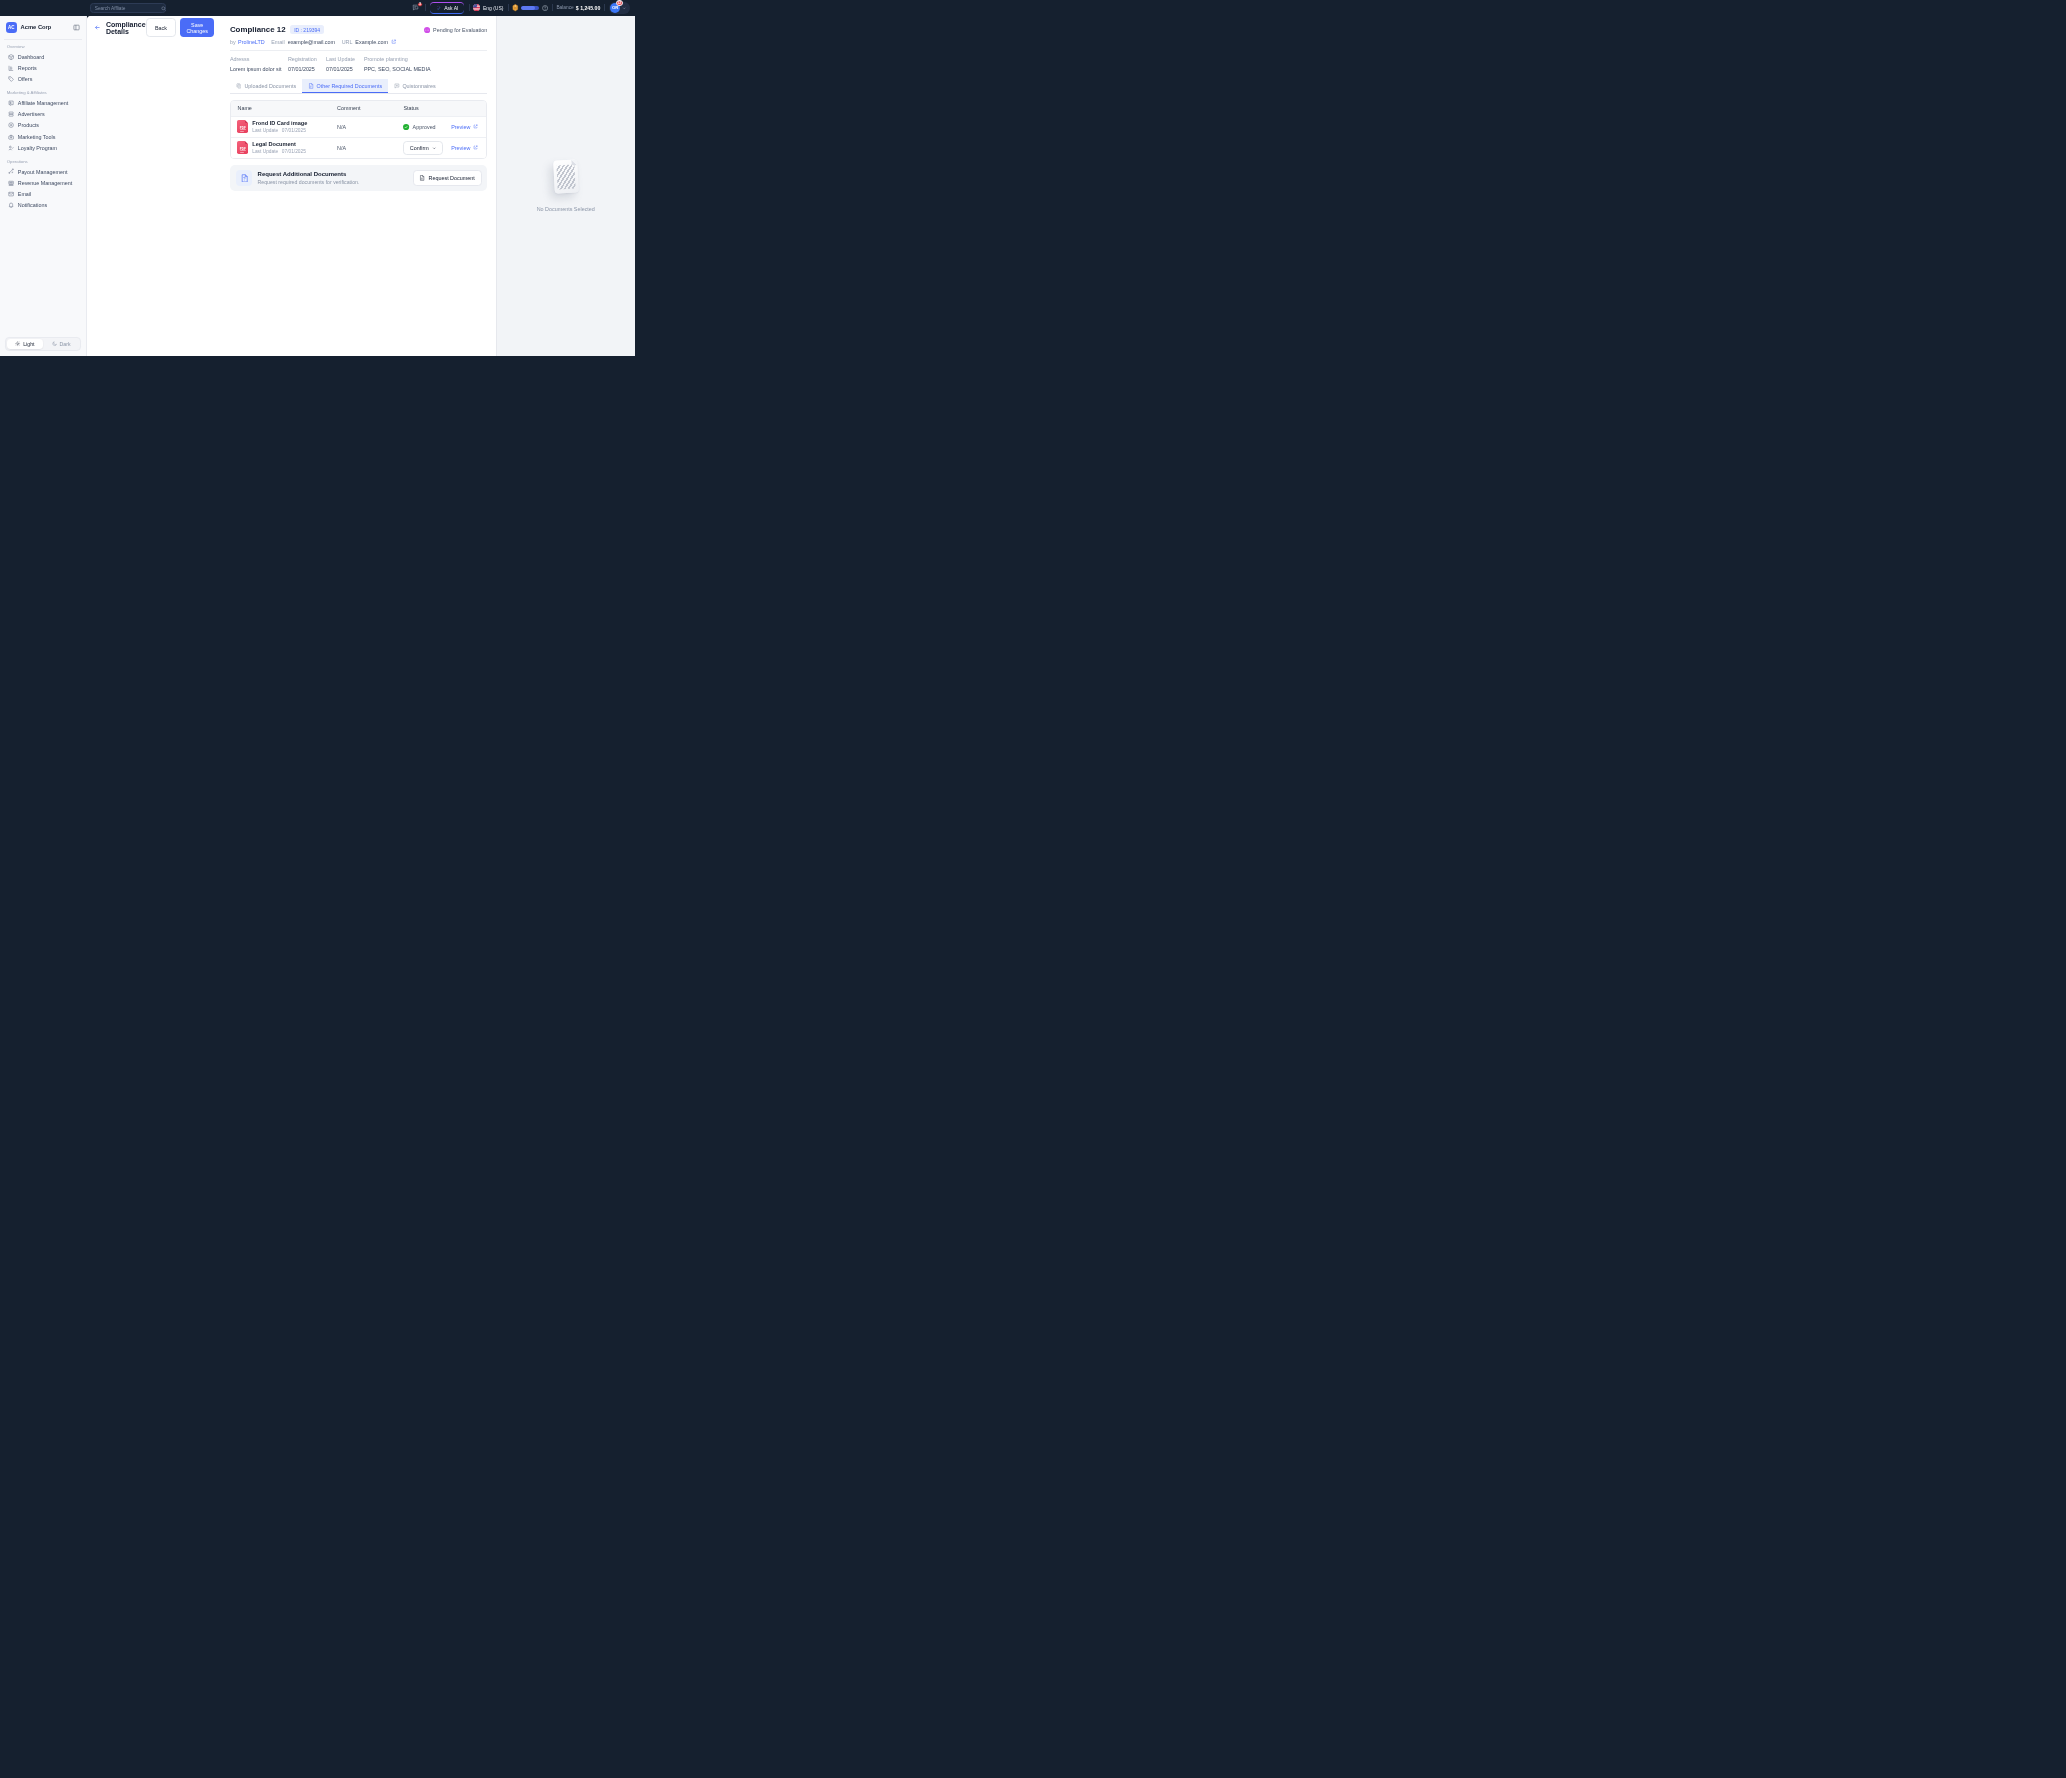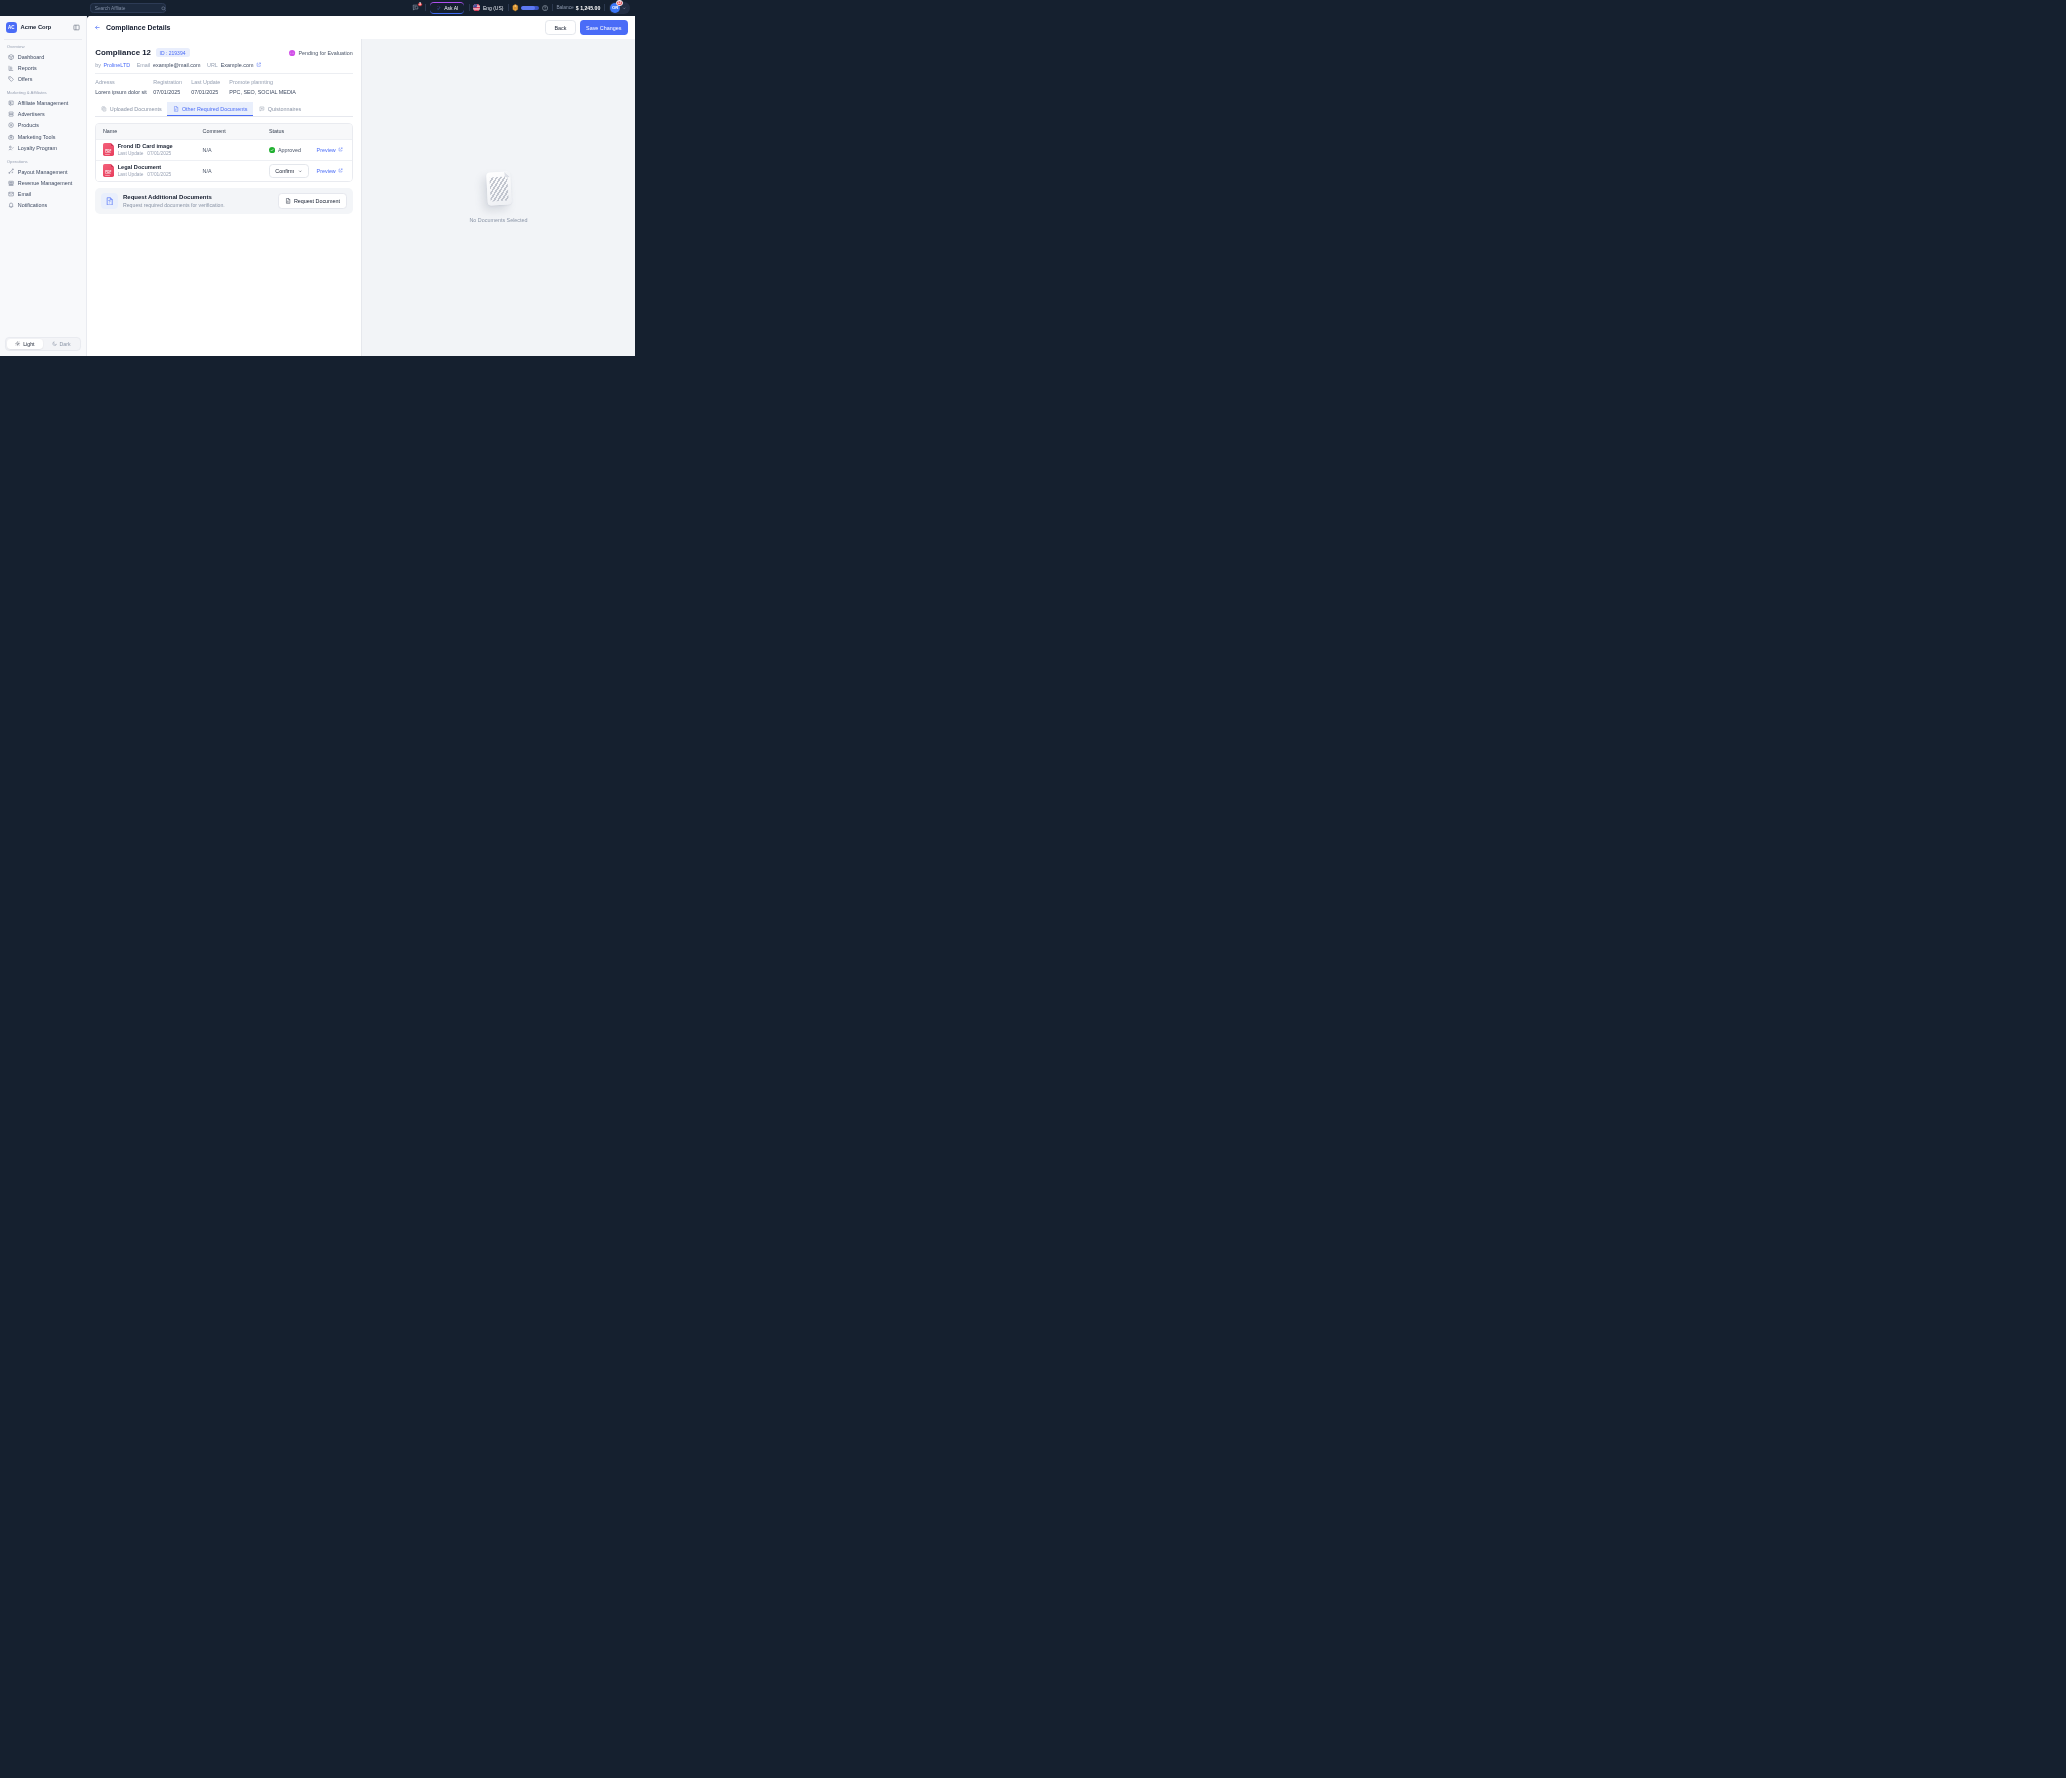--- a/index.html
+++ b/index.html
@@ -27,21 +27,21 @@
   .balance { display:flex; align-items:center; gap:2.1px; }
   .balance .lbl { color:#8a96ab; font-size:4.8px; }
   .balance .val { color:#ffffff; font-size:5.2px; font-weight:bold; }
   .avatar-pill { position:relative; background:#222e43; border-radius:6.6px; height:12.4px; display:flex; align-items:center; gap:2.1px; padding:1.2px 3.3px 1.2px 1.2px; cursor:pointer; }
   .avatar-circle { width:10px; height:10px; border-radius:50%; background:#3b76f6; color:#fff; font-size:4.3px; font-weight:bold; display:flex; align-items:center; justify-content:center; }
   .avatar-badge { position:absolute; top:-1.7px; left:6.6px; background:#e5484d; color:#fff; font-size:3.3px; font-weight:bold; min-width:5.8px; height:5.4px; border-radius:3.3px; display:flex; align-items:center; justify-content:center; border:0.6px solid #e9ecf2; padding:0 0.8px; }
 
   
   .content-row { display:flex; height:340px; }
   .sidebar { width:87px; background:#f8f9fb; border-right:0.4px solid #e9ebf0; display:flex; flex-direction:column; padding:4.1px 5px 5px; }
-  .main { flex:1; display:flex; flex-direction:column; background:#fff; border-top-left-radius:4.1px; overflow:hidden; min-width:0; }
+  .main { flex:1; display:flex; flex-direction:row; background:#fff; border-top-left-radius:4.1px; overflow:hidden; min-width:0; }
 
   
   .org-row { display:flex; align-items:center; gap:3.7px; padding:1.7px 0.8px; }
   .org-tile { width:11px; height:11px; border-radius:3.3px; background:#4a6cf7; color:#fff; font-size:4.5px; font-weight:bold; display:flex; align-items:center; justify-content:center; }
   .org-name { flex:1; font-size:5.8px; font-weight:bold; color:#161f30; }
   .collapse-btn { display:flex; cursor:pointer; }
   .side-divider { height:0.4px; background:#e9ebf0; margin:4.1px -0.8px 0; }
   .sec-label { font-size:4.3px; color:#9aa3b4; margin:5.4px 1.7px 2.1px; }
   .side-item { display:flex; align-items:center; gap:4.1px; padding:2.5px 2.5px; border-radius:2.9px; cursor:pointer; color:#3e4a61; }
   .side-item svg { flex:0 0 auto; }

